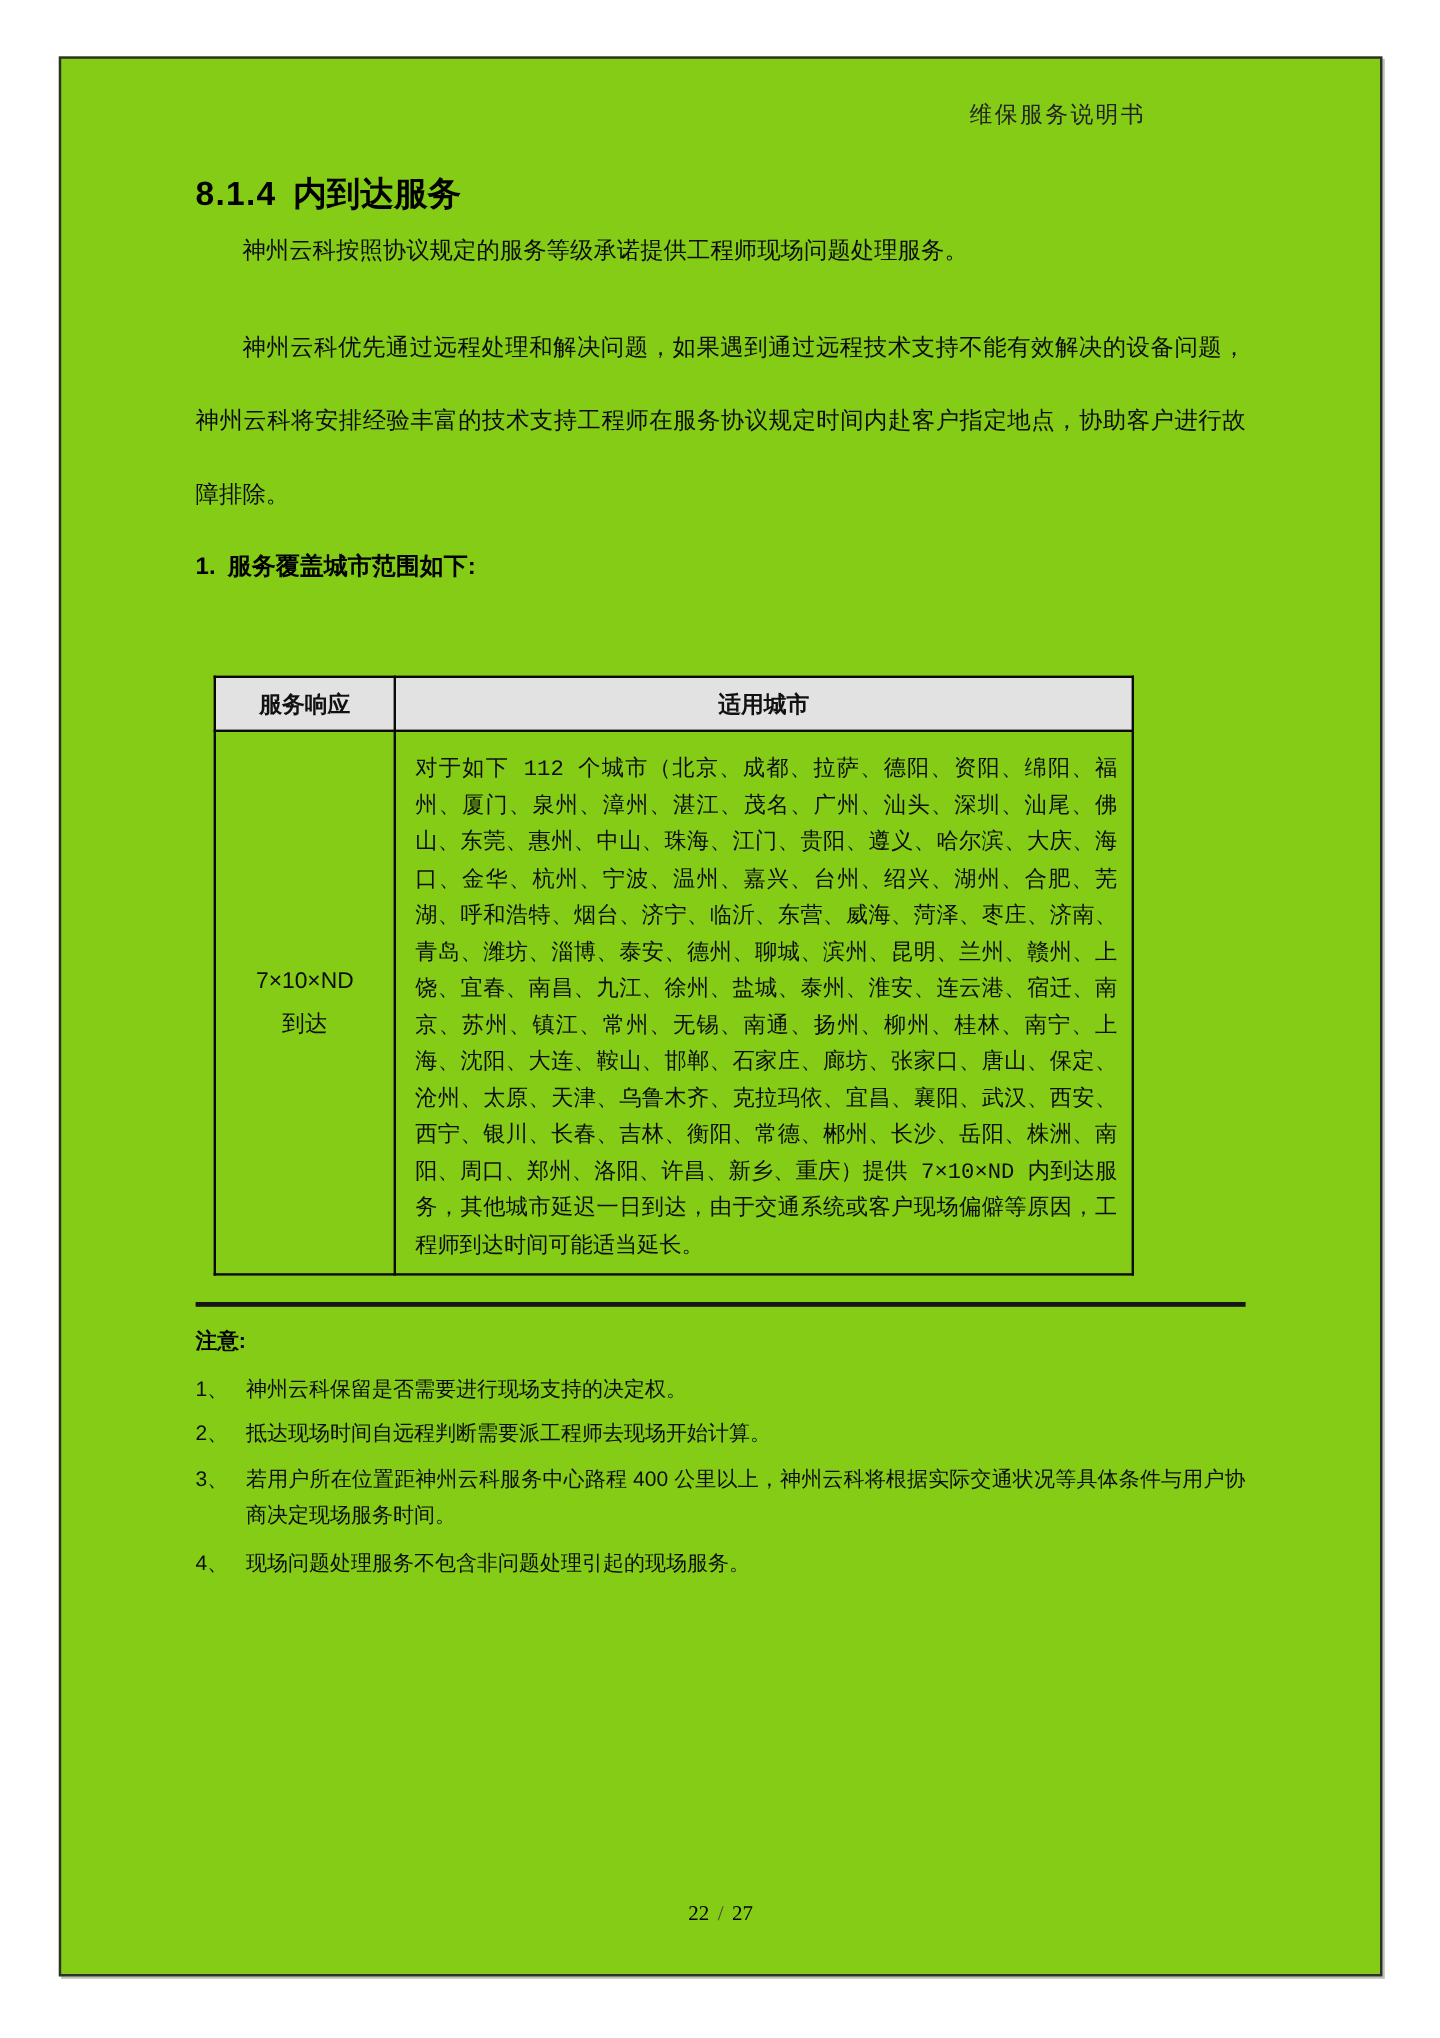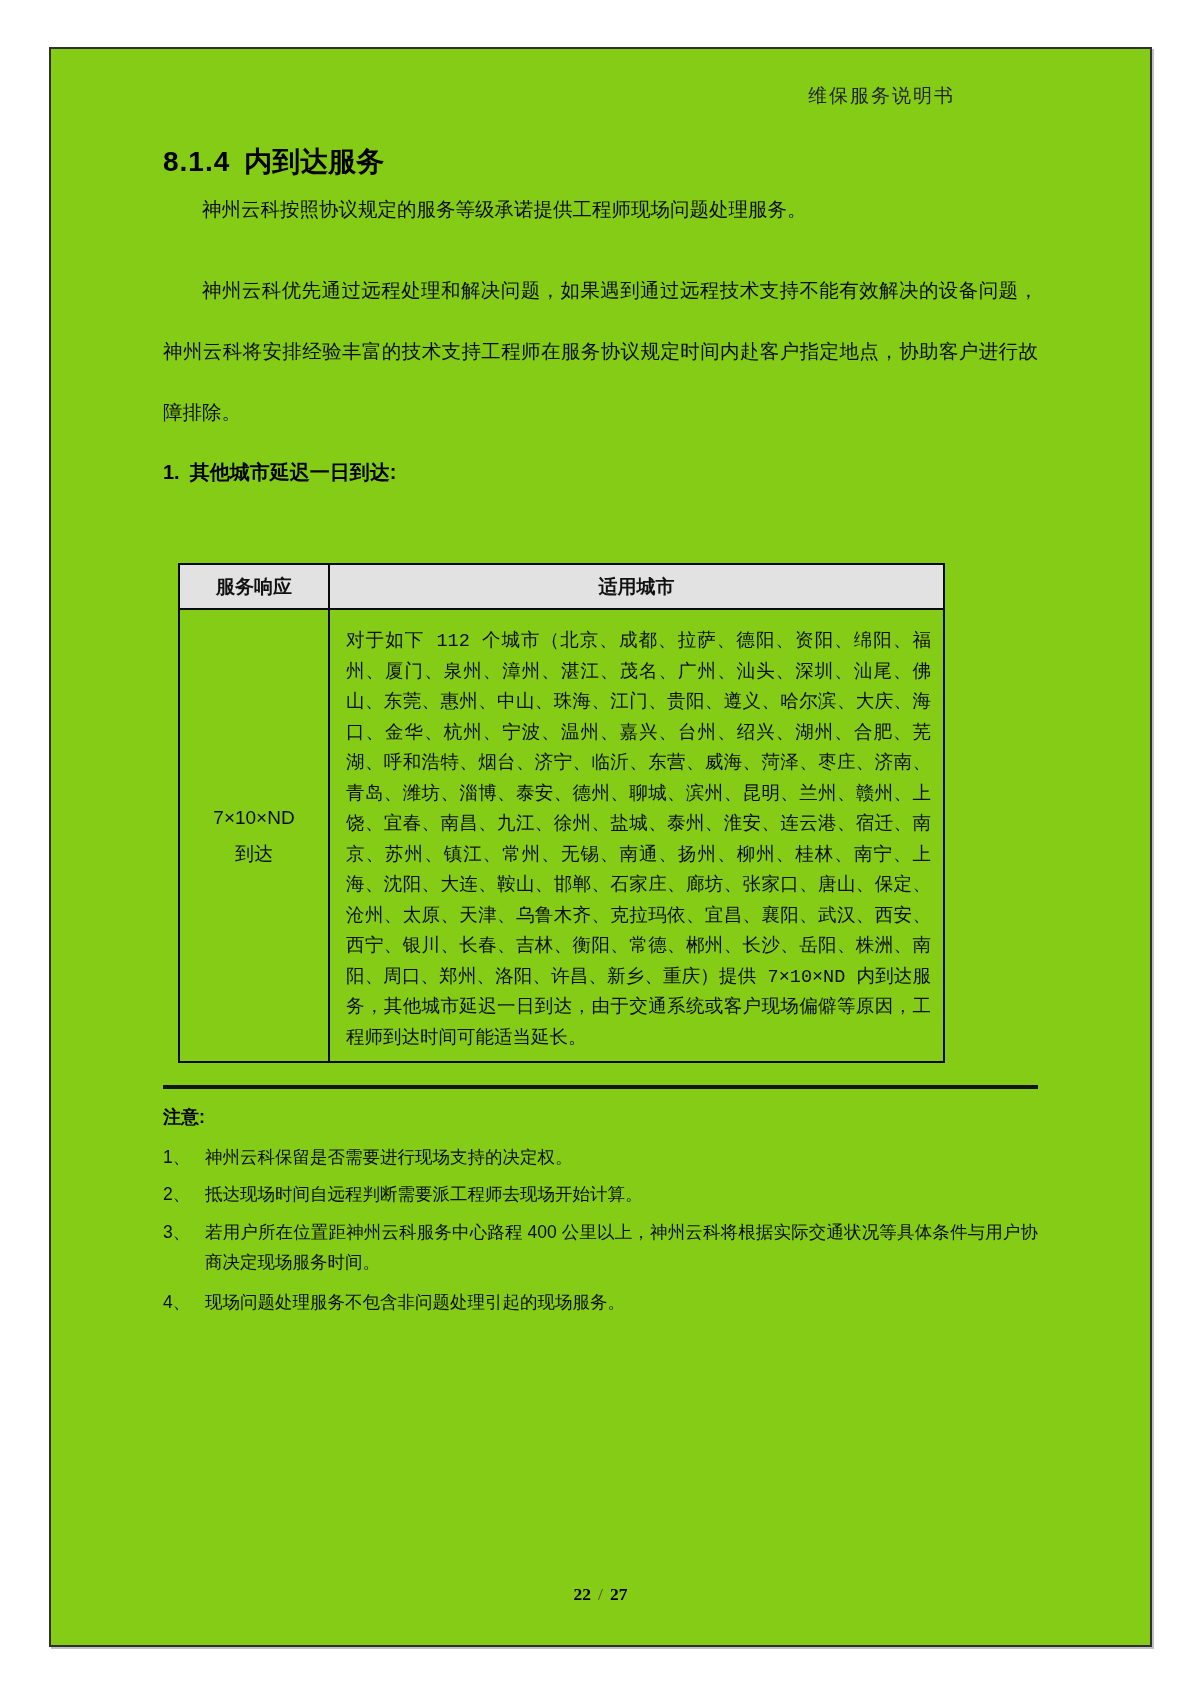--- a/index.html
+++ b/index.html
@@ -54,42 +54,42 @@
   .note-item.n1{margin-top:13px;}
   .note-item.n2{margin-top:7px;}
   .note-item.n3{margin-top:8px;}
   .note-item.n4{margin-top:10px;}
   .note-marker{flex:0 0 42px;}
   .note-text{flex:1;text-align:justify;}
   .doc-footer{
     position:absolute;left:0;bottom:40px;width:100%;text-align:center;
     font-family:"Liberation Serif",serif;font-size:17.5px;color:#000;
   }
-  .doc-footer .pg{font-weight:700;}
+  .doc-footer .pg{font-weight:400;}
   .doc-footer .sep{font-weight:400;color:#444;margin:0 7px;}
 </style>
 </head>
 <body>
 
 <div class="frame">
   <div class="content">
 
     <div class="doc-header">
       <span>维保服务说明书</span>
     </div>
 
     <h1 class="section-heading">
       <span class="sec-num">8.1.4</span><span class="sec-title">内到达服务</span>
     </h1>
 
     <p class="para">神州云科按照协议规定的服务等级承诺提供工程师现场问题处理服务。</p>
     <p class="para first">神州云科优先通过远程处理和解决问题，如果遇到通过远程技术支持不能有效解决的设备问题，神州云科将安排经验丰富的技术支持工程师在服务协议规定时间内赴客户指定地点，协助客户进行故障排除。</p>
 
     <div class="list-heading">
-      <span class="lh-num">1.</span><span>其他城市延迟一日到达:</span>
+      <span class="lh-num">1.</span><span>服务覆盖城市范围如下:</span>
     </div>
 
     <table class="city-table">
       <thead>
         <tr>
           <th class="col-resp">服务响应</th>
           <th>适用城市</th>
         </tr>
       </thead>
       <tbody>

